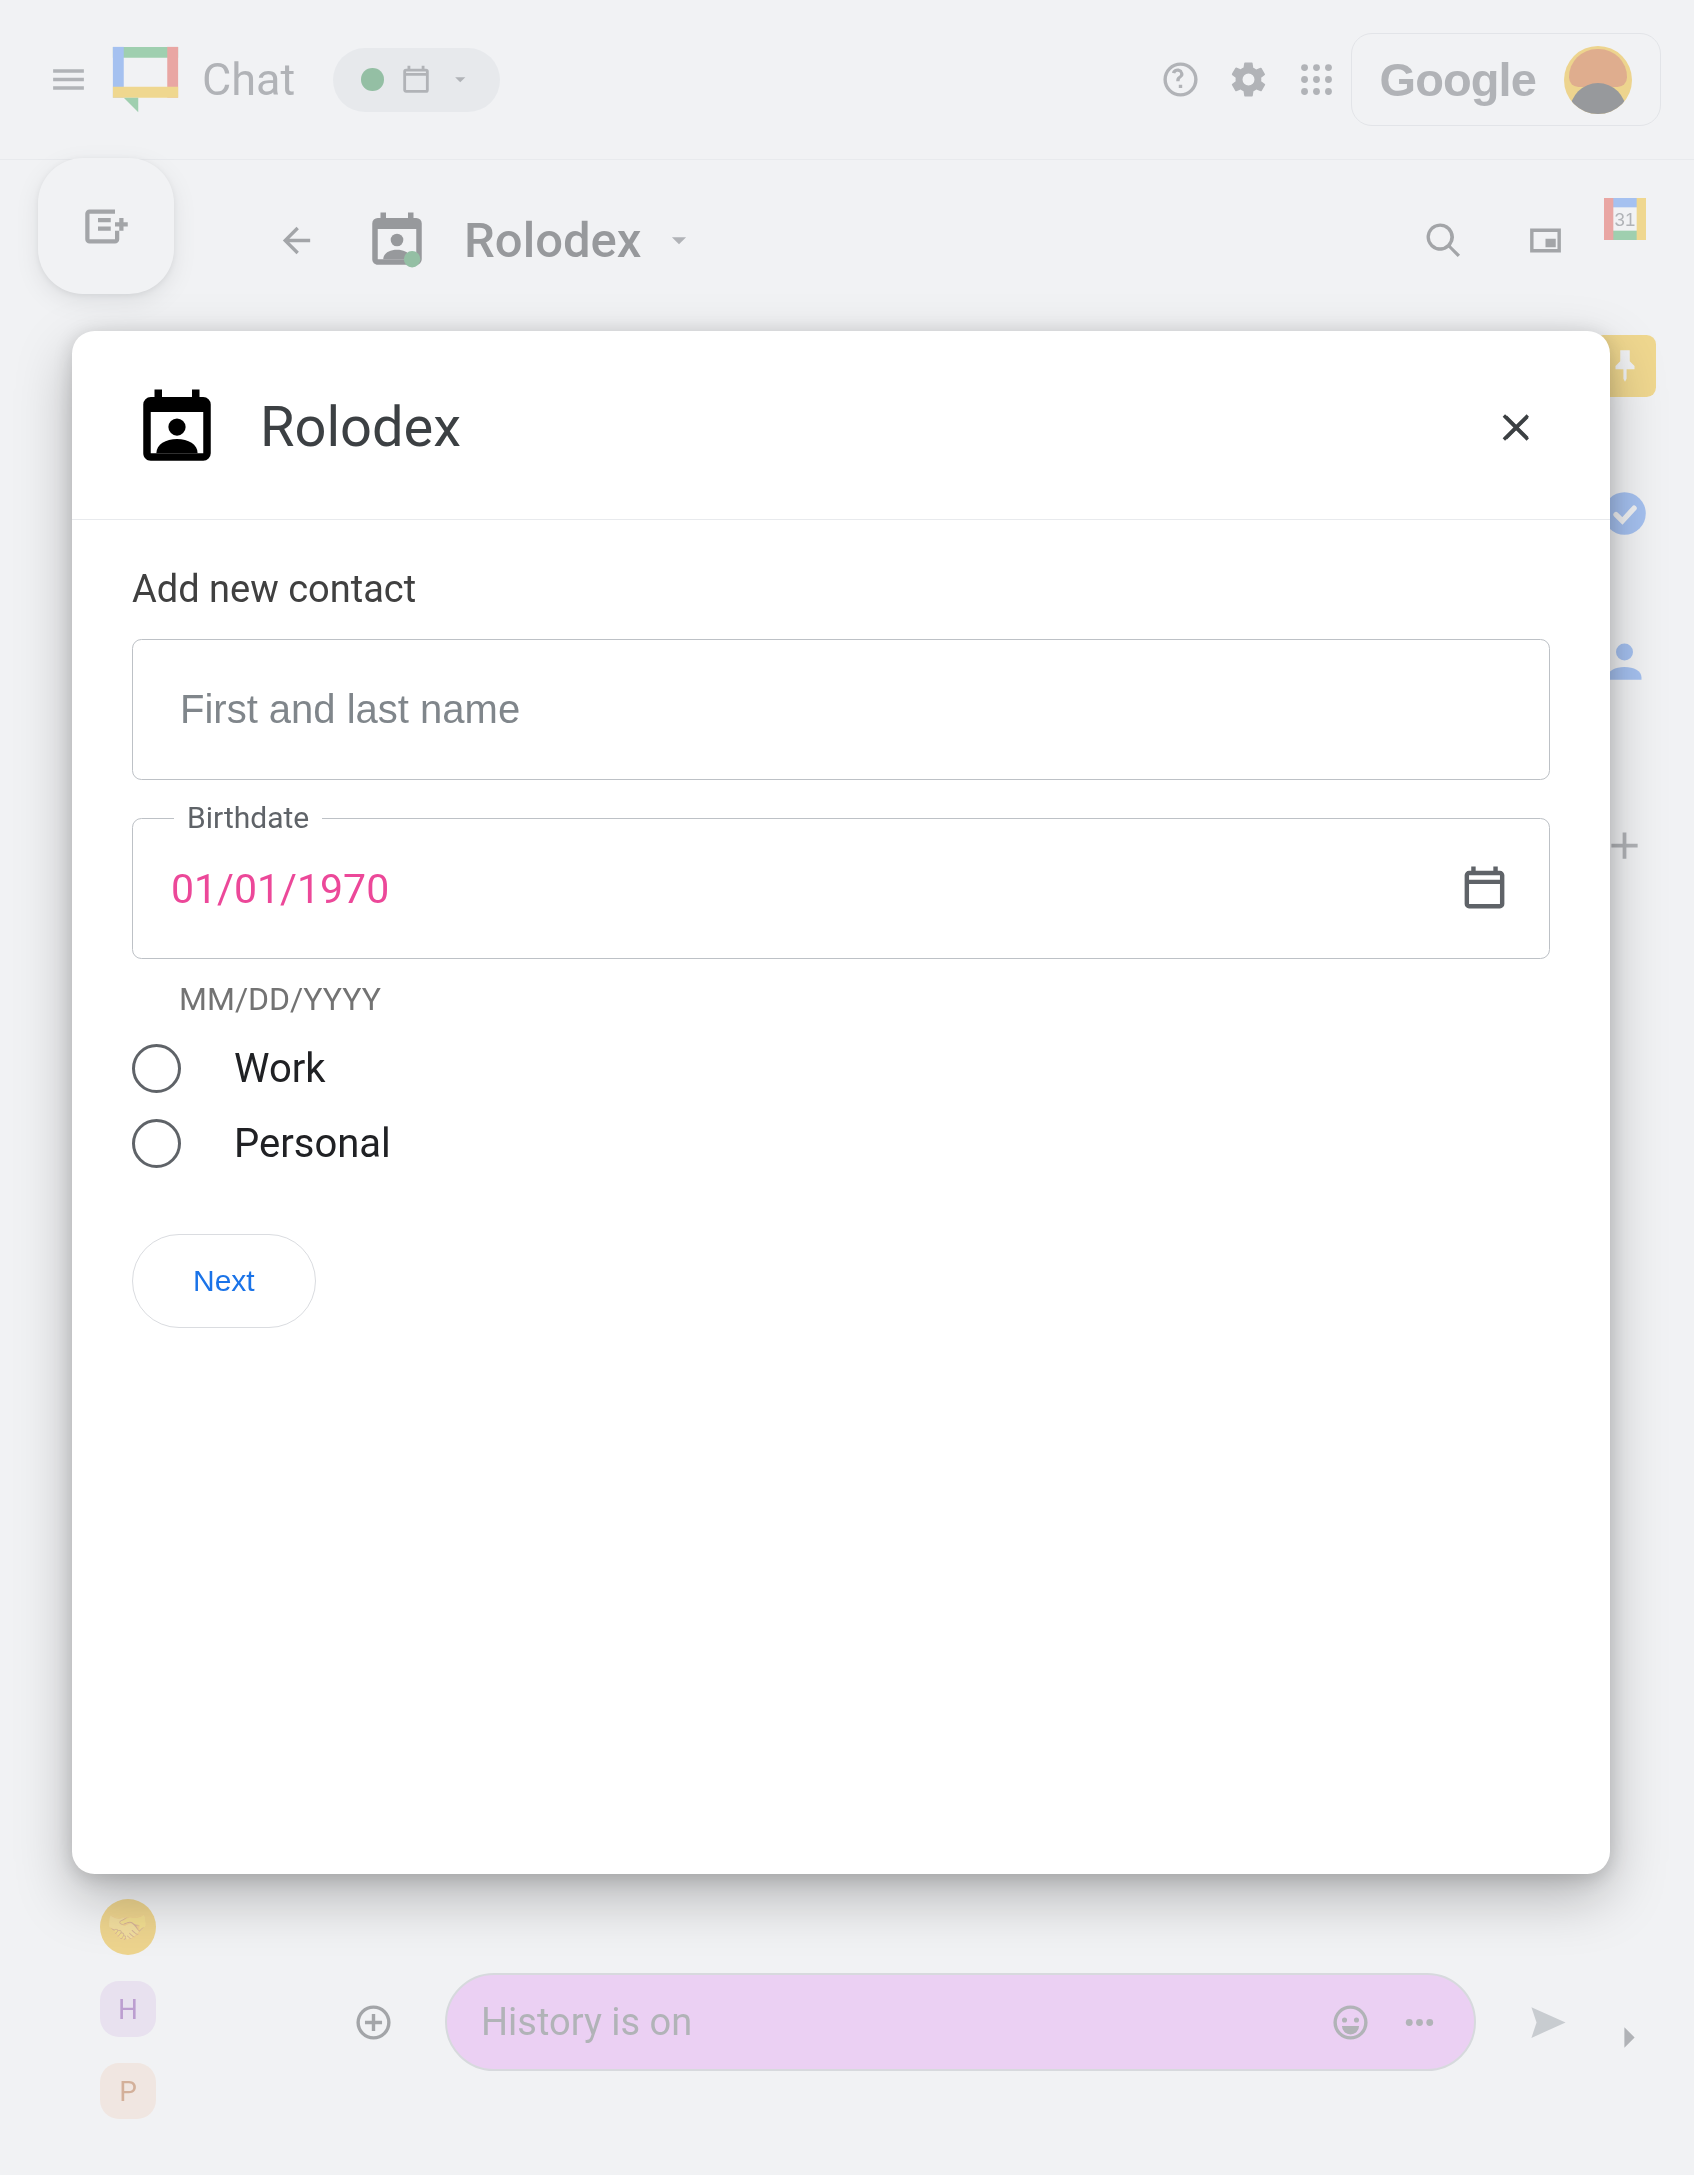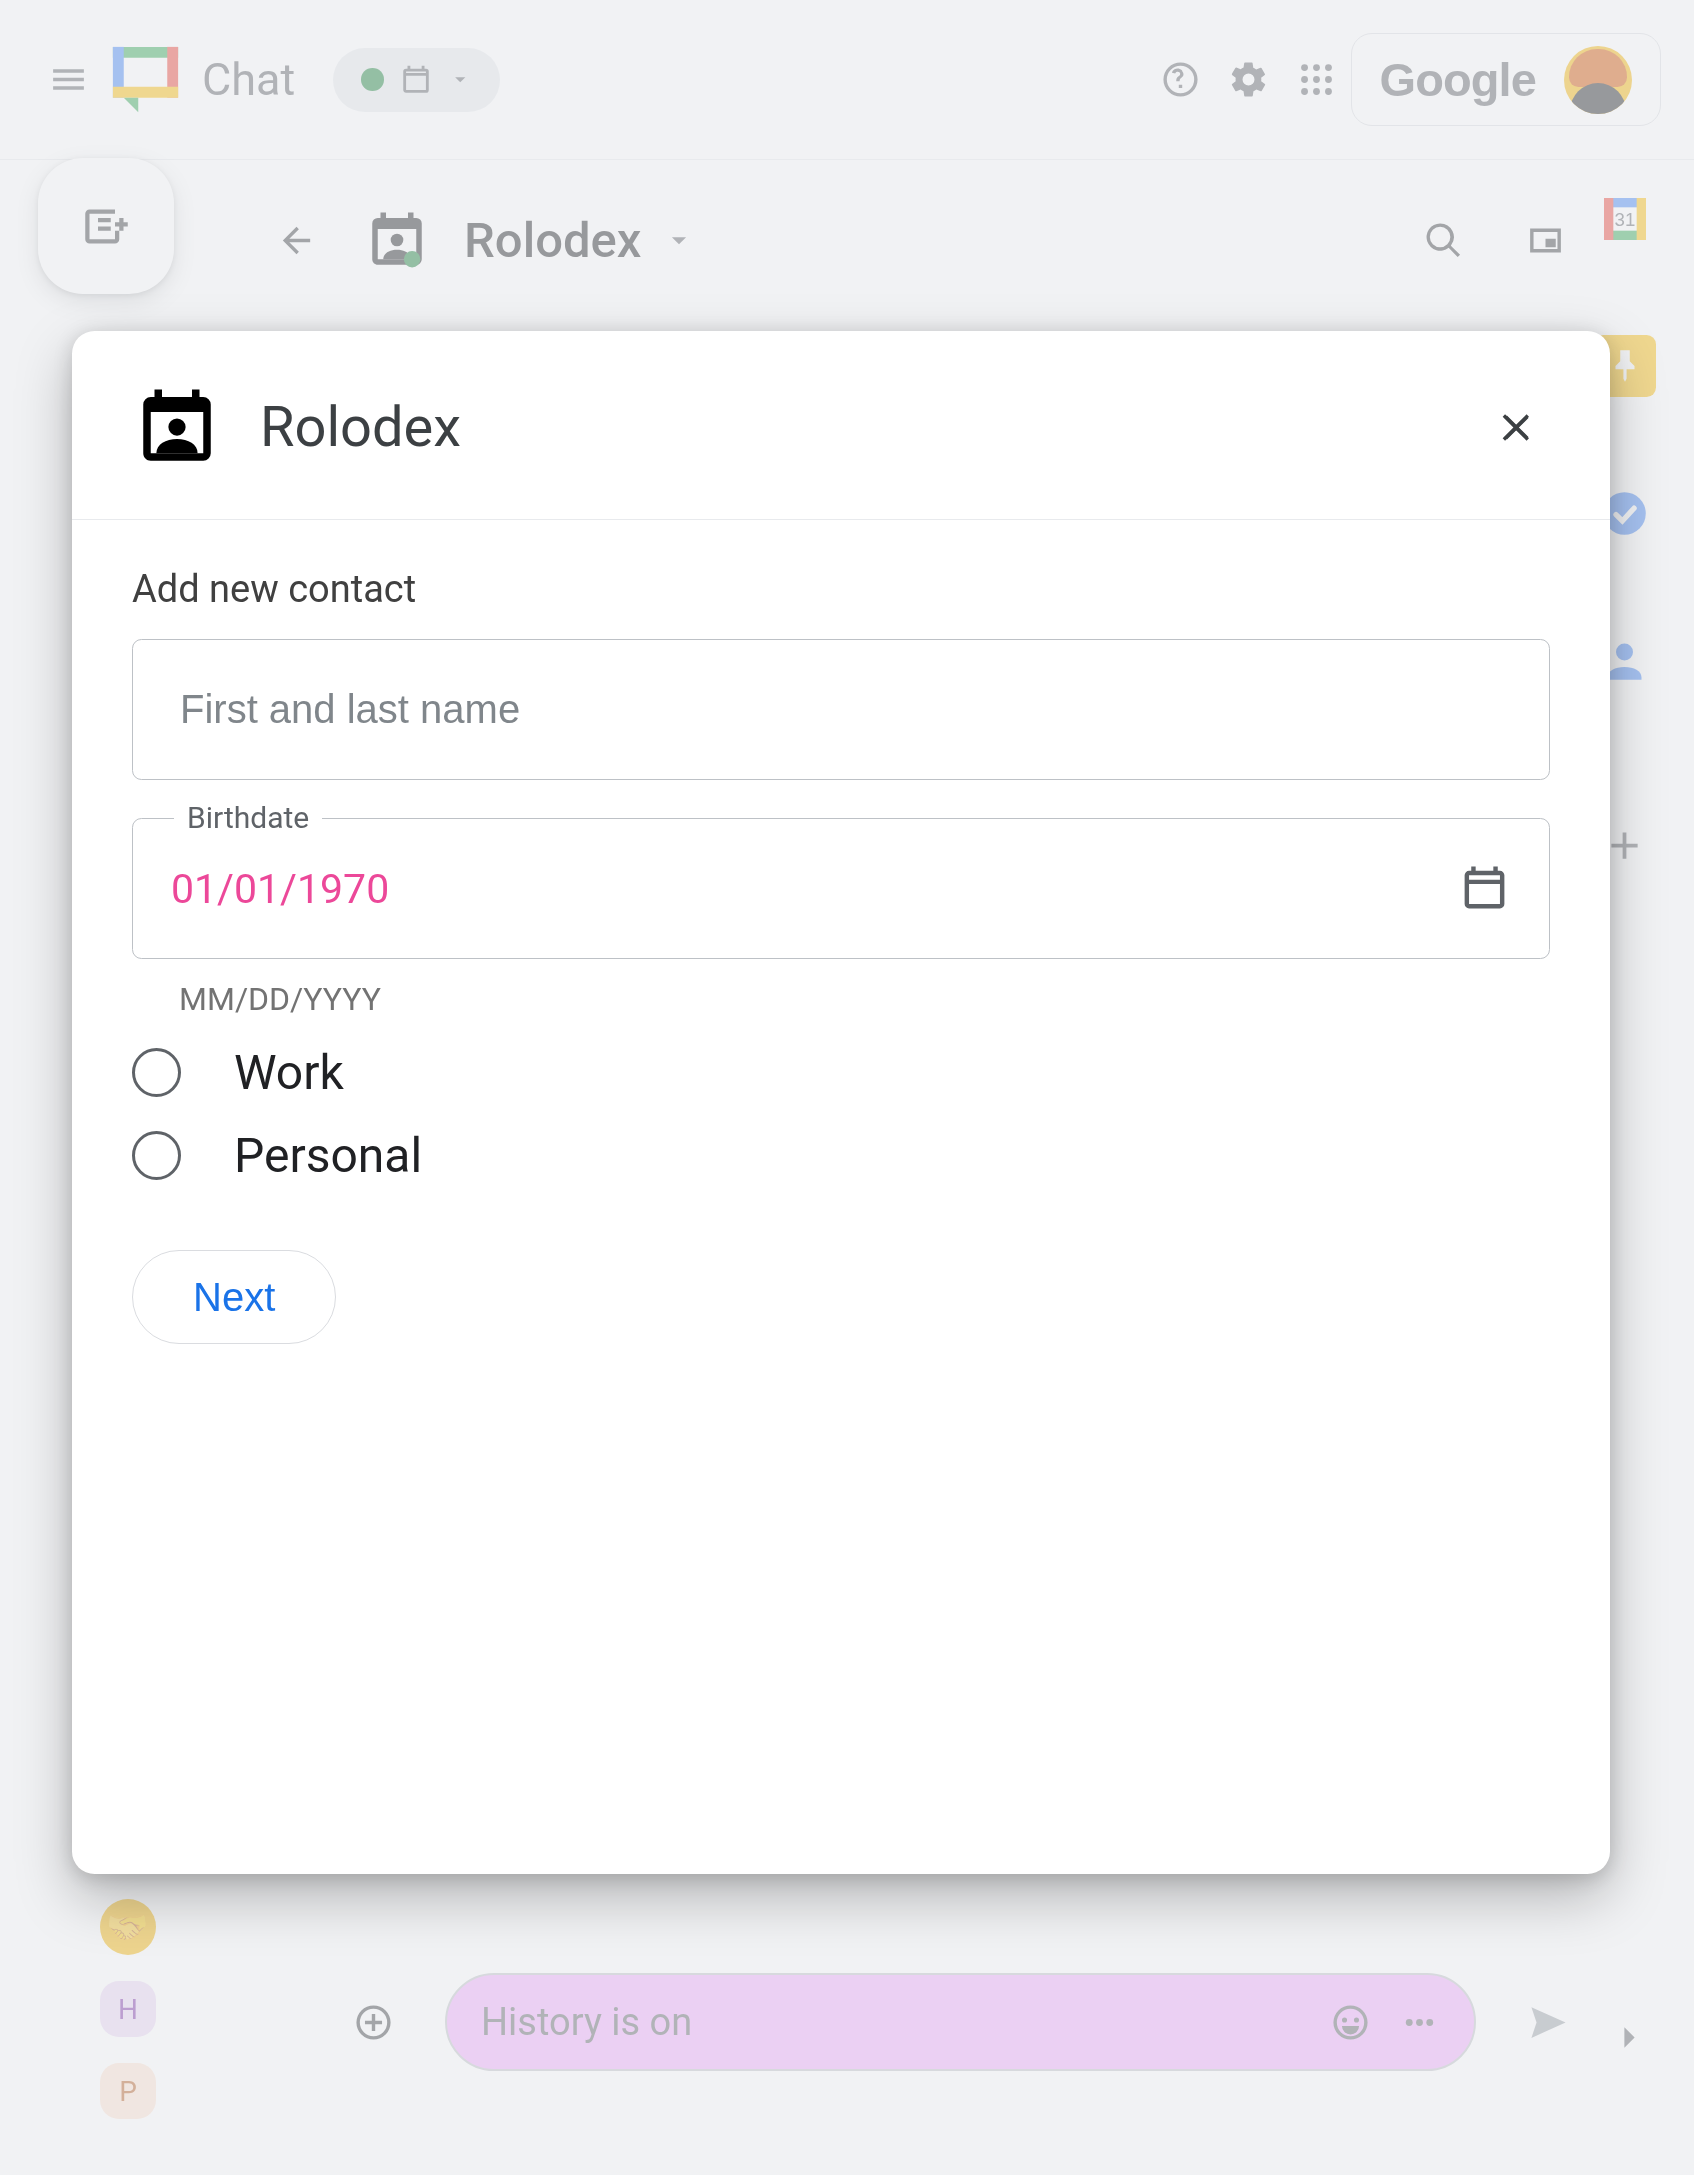--- a/index.html
+++ b/index.html
@@ -217,30 +217,30 @@
     font-size: 38px; color: #3c4043; margin-top: 56px;
   }
   .radio-row {
     display: flex; align-items: center; gap: 53px;
     margin-top: 26px;
   }
   .radio {
     width: 49px; height: 49px; border: 3.8px solid #5f6368; border-radius: 50%;
     background: #fff;
   }
-  .radio-row span { font-size: 48px; color: #202124; }
+  .radio-row span { font-size: 40px; color: #202124; }
   .next-btn {
     margin-top: 66px;
     height: 94px;
     padding: 8px 60px;
     border: 1.9px solid #dadce0;
     border-radius: 56px;
     background: #fff;
     color: #1a73e8;
-    font-size: 40px;
+    font-size: 30px;
     font-weight: 500;
     display: inline-flex; align-items: center; justify-content: center;
     cursor: pointer;
   }
   
   .app-chat-logo { width: 87px; height: 87px; }
   .contact-icon { width: 90px; height: 90px; }
   .contact-icon-sm { width: 66px; height: 66px; }
 </style>
 </head>

